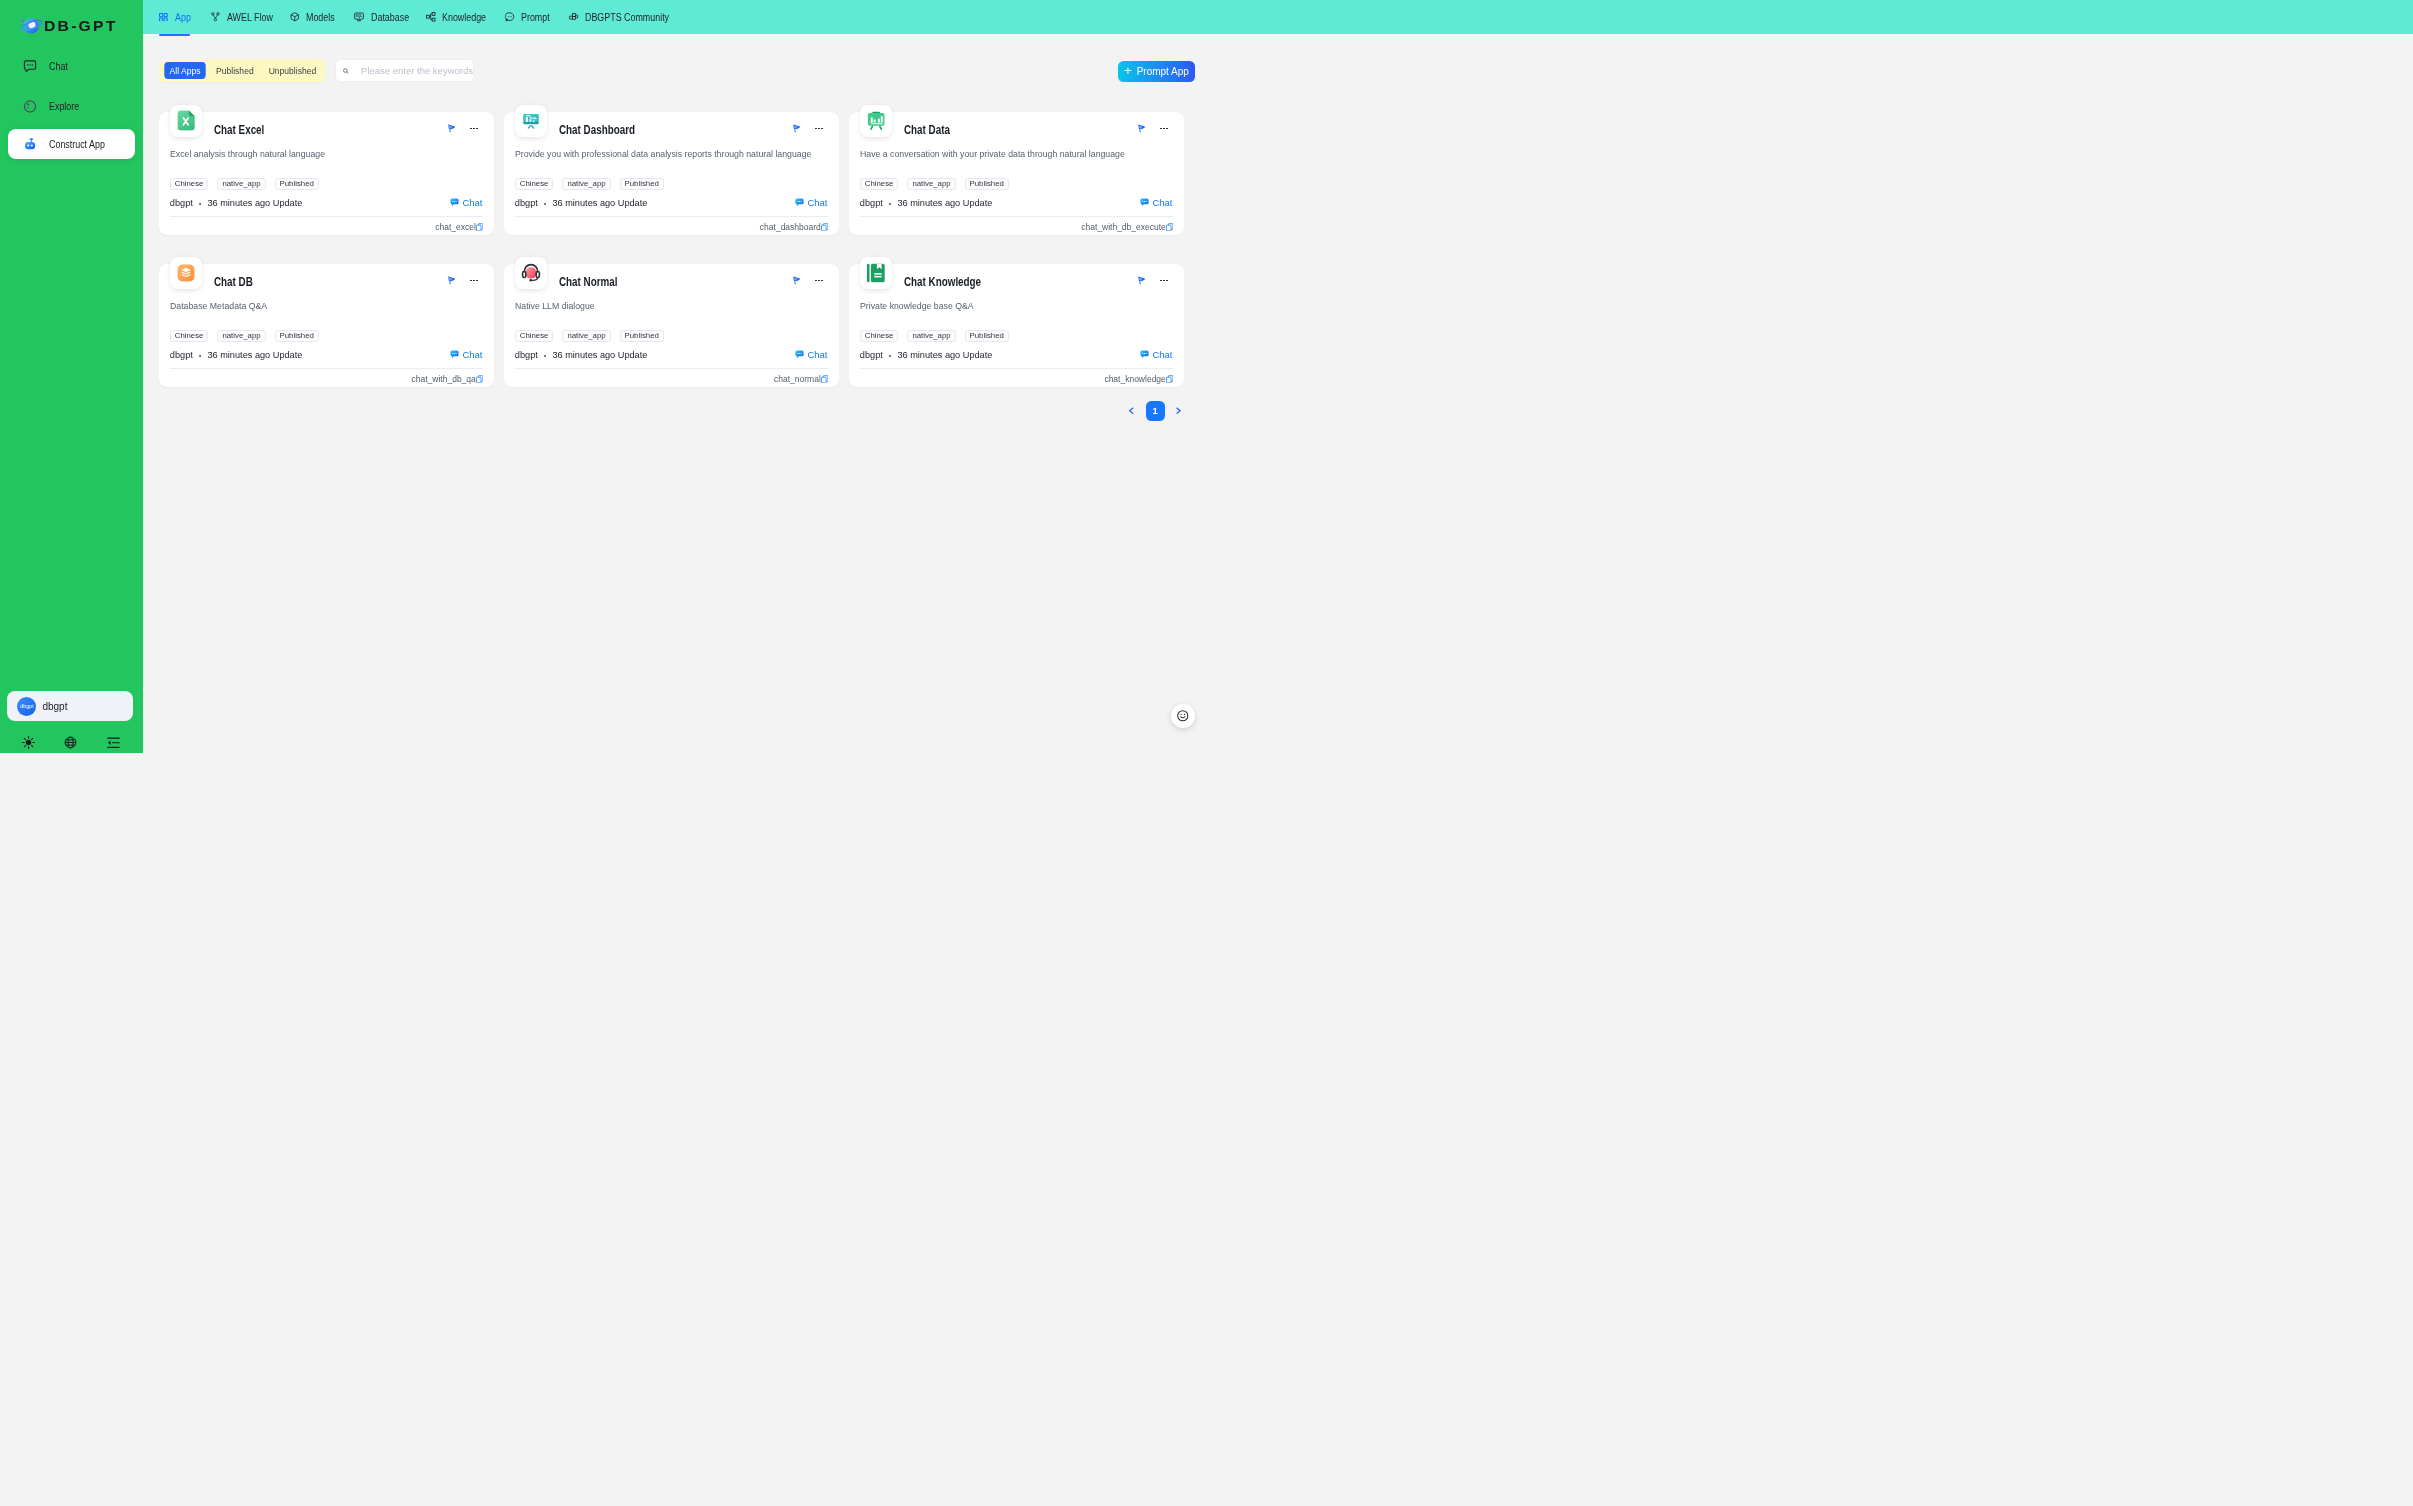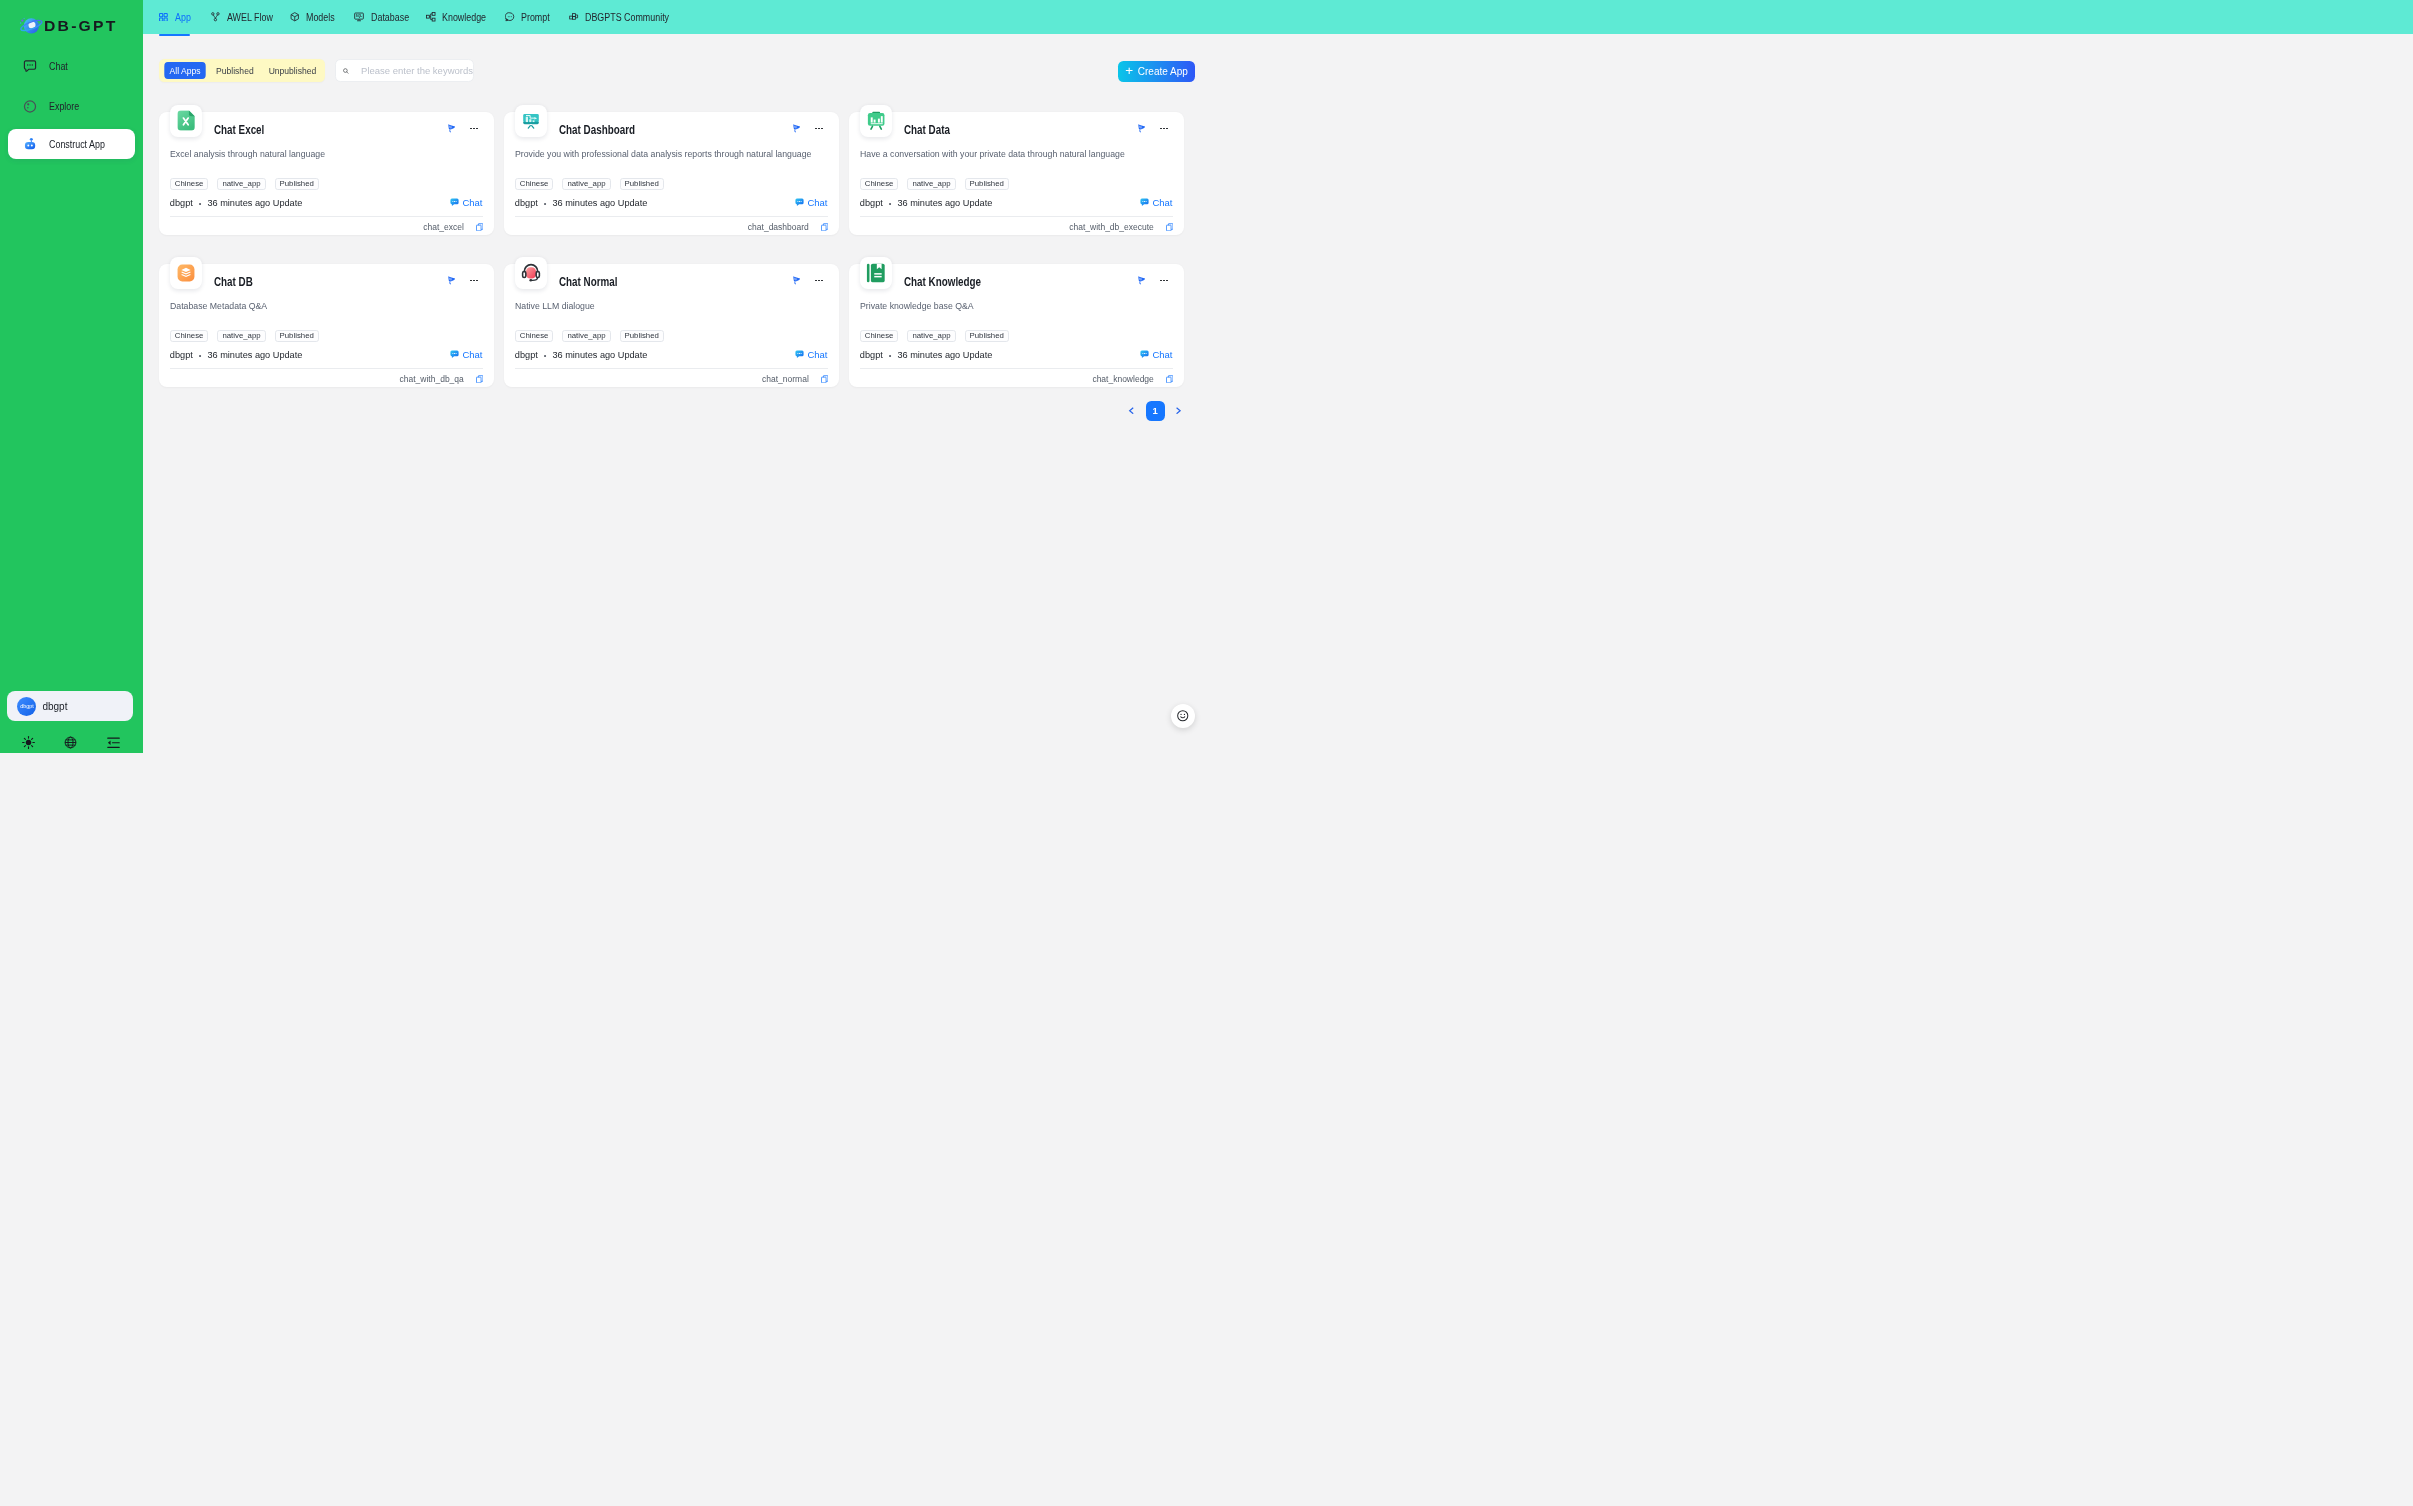--- a/index.html
+++ b/index.html
@@ -37,21 +37,21 @@
 .mdots{position:absolute;right:16px;top:15.5px;display:flex;gap:1.4px}
 .mdots i{width:1.6px;height:1.6px;border-radius:50%;background:#15181d}
 .cdesc{position:absolute;left:10.8px;top:36px;font-size:9.5px;color:#596170;transform:scaleX(0.92);transform-origin:left top;white-space:nowrap}
 .ctags{position:absolute;left:10.8px;top:66px;display:flex;gap:9px}
 .tag{height:12px;line-height:10.8px;border:0.7px solid #e4e7ec;border-radius:2.7px;padding:0 4px;font-size:7.8px;color:#30363f;background:#fdfdfe}
 .cmeta{position:absolute;left:10.8px;top:86px;font-size:9.2px;color:#23272e;display:flex;align-items:center}
 .cmeta .nm{font-weight:500}
 .cmeta .dot{color:#565c66;font-size:7.4px;margin:0 6px}
 .chatlink{position:absolute;right:11.5px;top:85px;display:flex;align-items:center;gap:3.4px;color:#1677ff;font-size:9.5px}
 .cdivider{position:absolute;left:10.8px;right:11.5px;top:104px;height:0.7px;background:#eaecef}
-.cfoot{position:absolute;right:10.8px;top:110px;display:flex;align-items:center;gap:12px;font-size:8.5px;color:#545c68}
+.cfoot{position:absolute;right:10.8px;top:110px;display:flex;align-items:center;gap:0;font-size:8.5px;color:#545c68}
 
 #pag{position:absolute;left:1128px;top:401px;display:flex;align-items:center}
 #pag .pg1{width:19px;height:19.6px;background:#1677ff;border-radius:5.4px;color:#fff;font-size:9.5px;font-weight:600;display:flex;align-items:center;justify-content:center}
 #fab{position:absolute;left:1171px;top:704px;width:24px;height:24px;border-radius:50%;background:#fff;box-shadow:0 2px 6.8px rgba(0,0,0,.14);display:flex;align-items:center;justify-content:center}
 #botticons{position:absolute;left:0;top:736px;width:143px}
 </style>
 </head>
 <body>
 
 <div id="sidebar">
@@ -237,21 +237,21 @@
 </div>
 <div id="search">
     <svg width="10" height="10" viewBox="0 0 15 15" style="margin-left:7.4px">
       <circle cx="6.3" cy="6.3" r="4.9" fill="none" stroke="#15181d" stroke-width="1.4"></circle>
       <line x1="10" y1="10" x2="13.6" y2="13.6" stroke="#15181d" stroke-width="1.4" stroke-linecap="round"></line>
     </svg>
     <span class="ph">Please enter the keywords</span>
   </div>
 <div id="createbtn">
     <span class="plus">+</span>
-    <span>Create App</span>
+    <span>Prompt App</span>
   </div>
 
 <svg width="0" height="0" style="position:absolute">
   <defs>
     <linearGradient id="xg" x1="0" y1="0" x2="0.6" y2="1">
         <stop offset="0" stop-color="#6bd9a2"></stop>
         <stop offset="1" stop-color="#3cbd7d"></stop>
       </linearGradient>
     <linearGradient id="og" x1="0" y1="0" x2="1" y2="1">
         <stop offset="0" stop-color="#ffb967"></stop>

